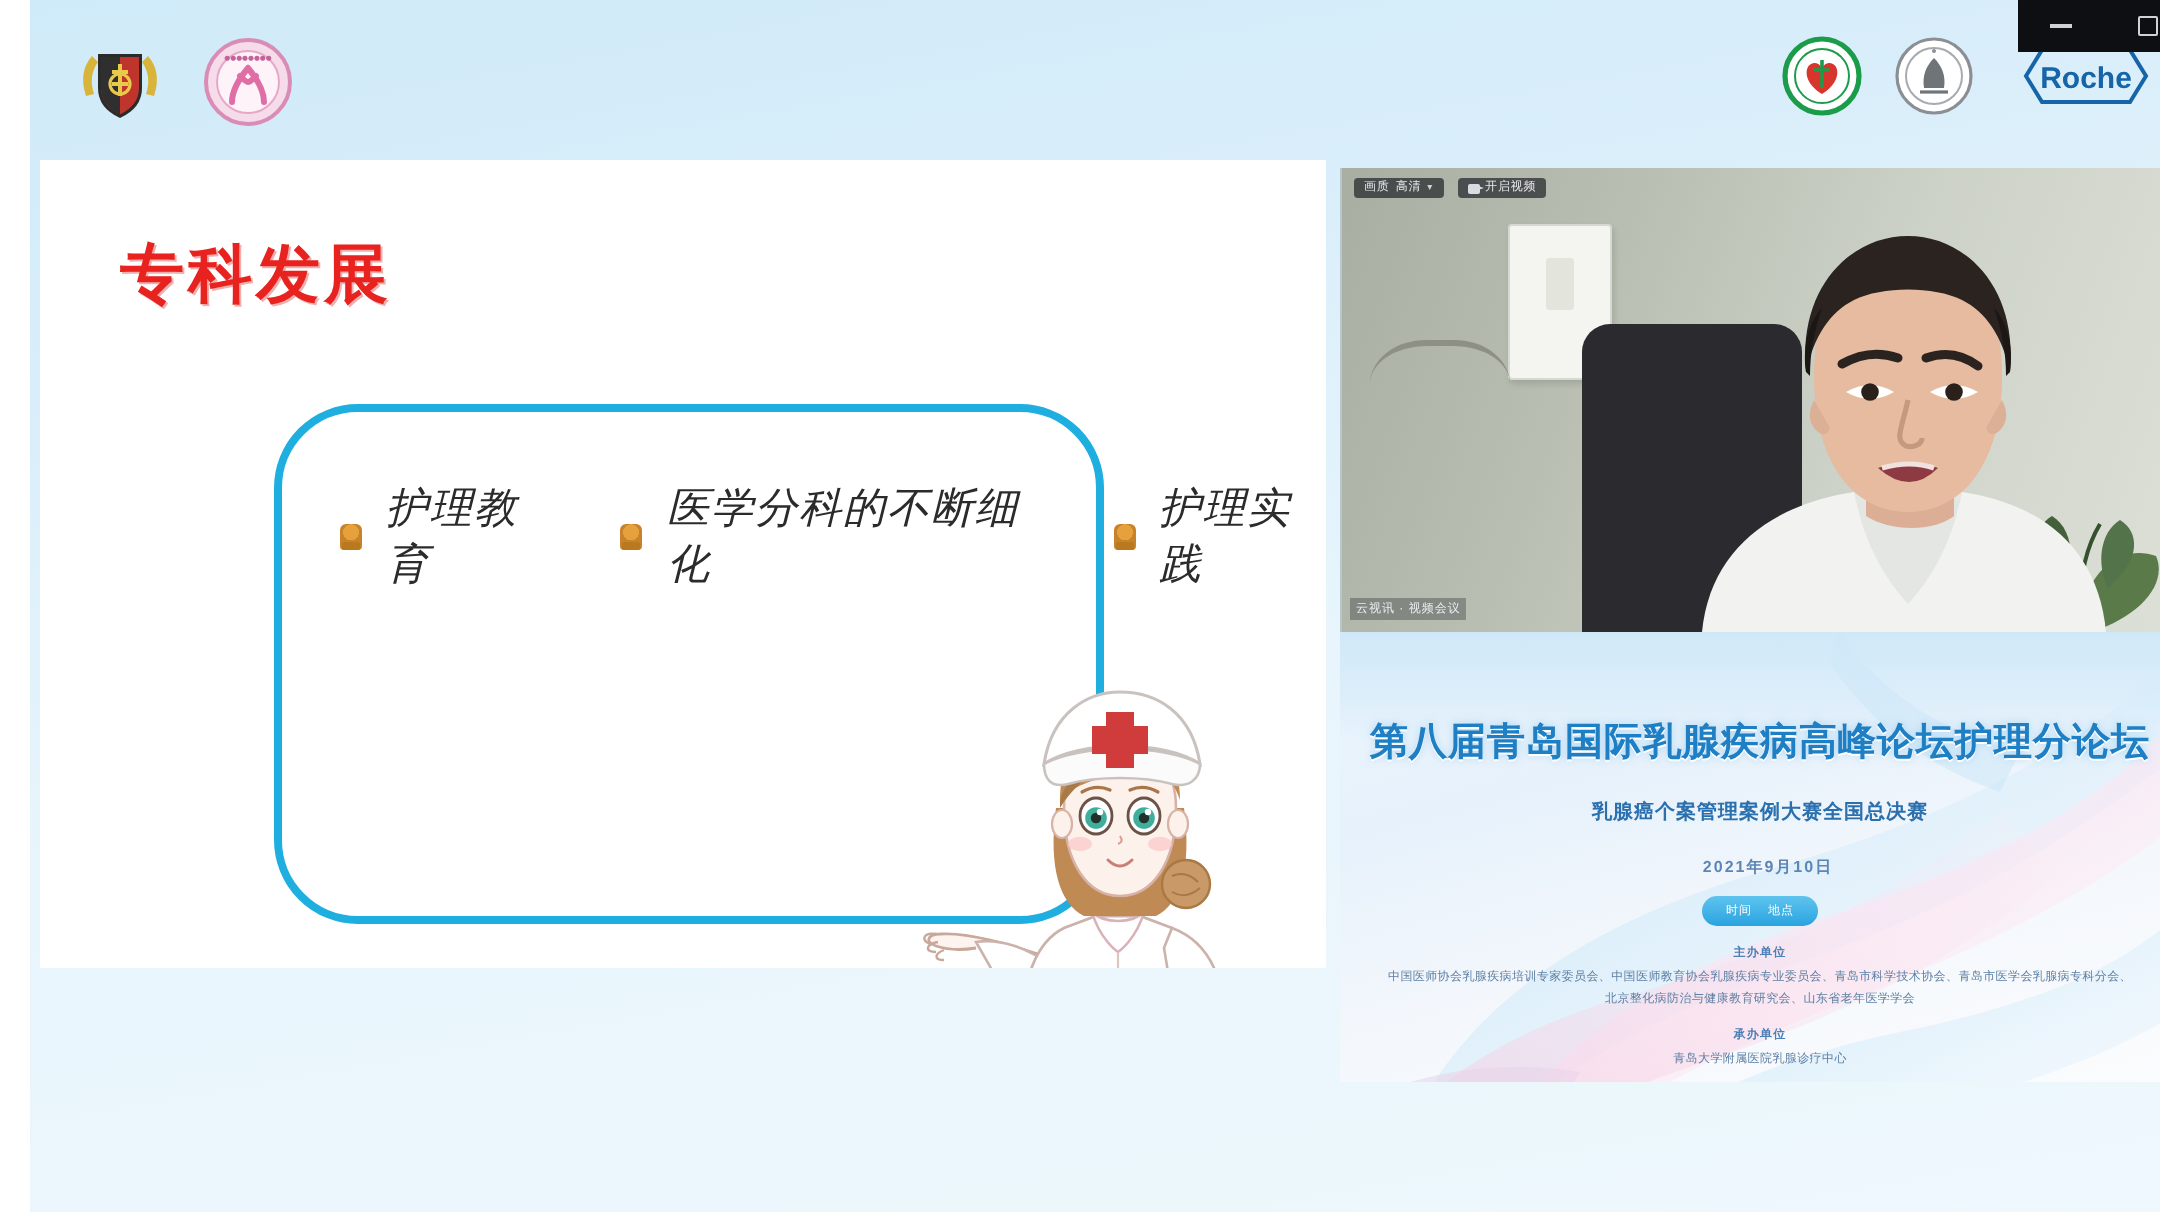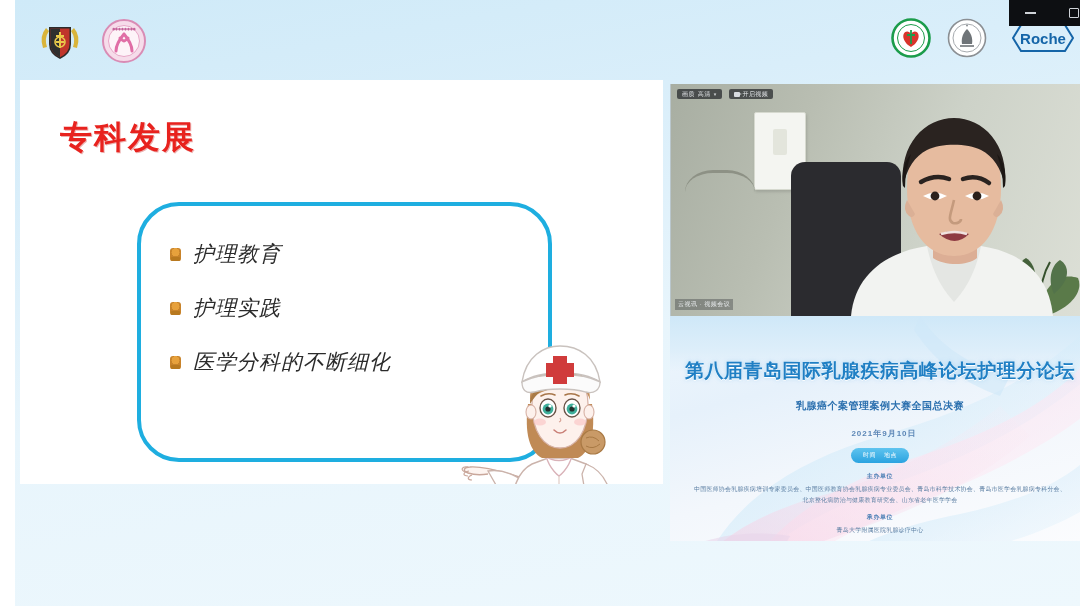--- a/index.html
+++ b/index.html
@@ -62,21 +62,21 @@
     position: absolute;
     left: 117px; top: 122px;
     width: 415px; height: 260px;
     border: 4px solid #1eaee0;
     border-radius: 42px;
     background: transparent;
   }
   .bullets {
     position: absolute;
     left: 150px; top: 160px;
-    display: flex; flex-direction: column; gap: 26px;
+    display: flex; flex-direction: row; gap: 34px;
   }
   .bullet-row { display: flex; align-items: center; gap: 12px; }
   .bullet-mark {
     width: 11px; height: 13px; flex: 0 0 auto;
     background: radial-gradient(circle at 50% 32%, #e7a13c 0 38%, #c8832a 39% 100%);
     border-radius: 3px 3px 2px 2px;
     position: relative;
   }
   .bullet-mark::after {
     content:""; position:absolute; left:1px; right:1px; bottom:0; height:4px;
@@ -291,25 +291,25 @@
 
     <div class="content-box"></div>
 
     <div class="bullets">
       <div class="bullet-row">
         <span class="bullet-mark"></span>
         <span class="bullet-text">护理教育</span>
       </div>
       <div class="bullet-row">
         <span class="bullet-mark"></span>
-        <span class="bullet-text">护理实践</span>
+        <span class="bullet-text">医学分科的不断细化</span>
       </div>
       <div class="bullet-row">
         <span class="bullet-mark"></span>
-        <span class="bullet-text">医学分科的不断细化</span>
+        <span class="bullet-text">护理实践</span>
       </div>
     </div>
 
     <div class="nurse">
       <svg viewBox="0 0 200 248" width="200" height="248">
 
         <path d="M62 140 C44 134 24 128 10 129 C4 129 2 133 8 135 C14 137 22 137 28 136" fill="#fdf4f0" stroke="#c9a79b" stroke-width="1.4"></path>
         <path d="M8 129 C2 128 0 132 5 134 M9 133 C3 134 2 138 8 138 M12 137 C7 139 7 142 12 142" fill="none" stroke="#c9a79b" stroke-width="1.2"></path>
         <path d="M28 133 C40 131 54 136 66 145 L70 170 L48 168 Z" fill="#ffffff" stroke="#cbb3ab" stroke-width="1.3"></path>
 

